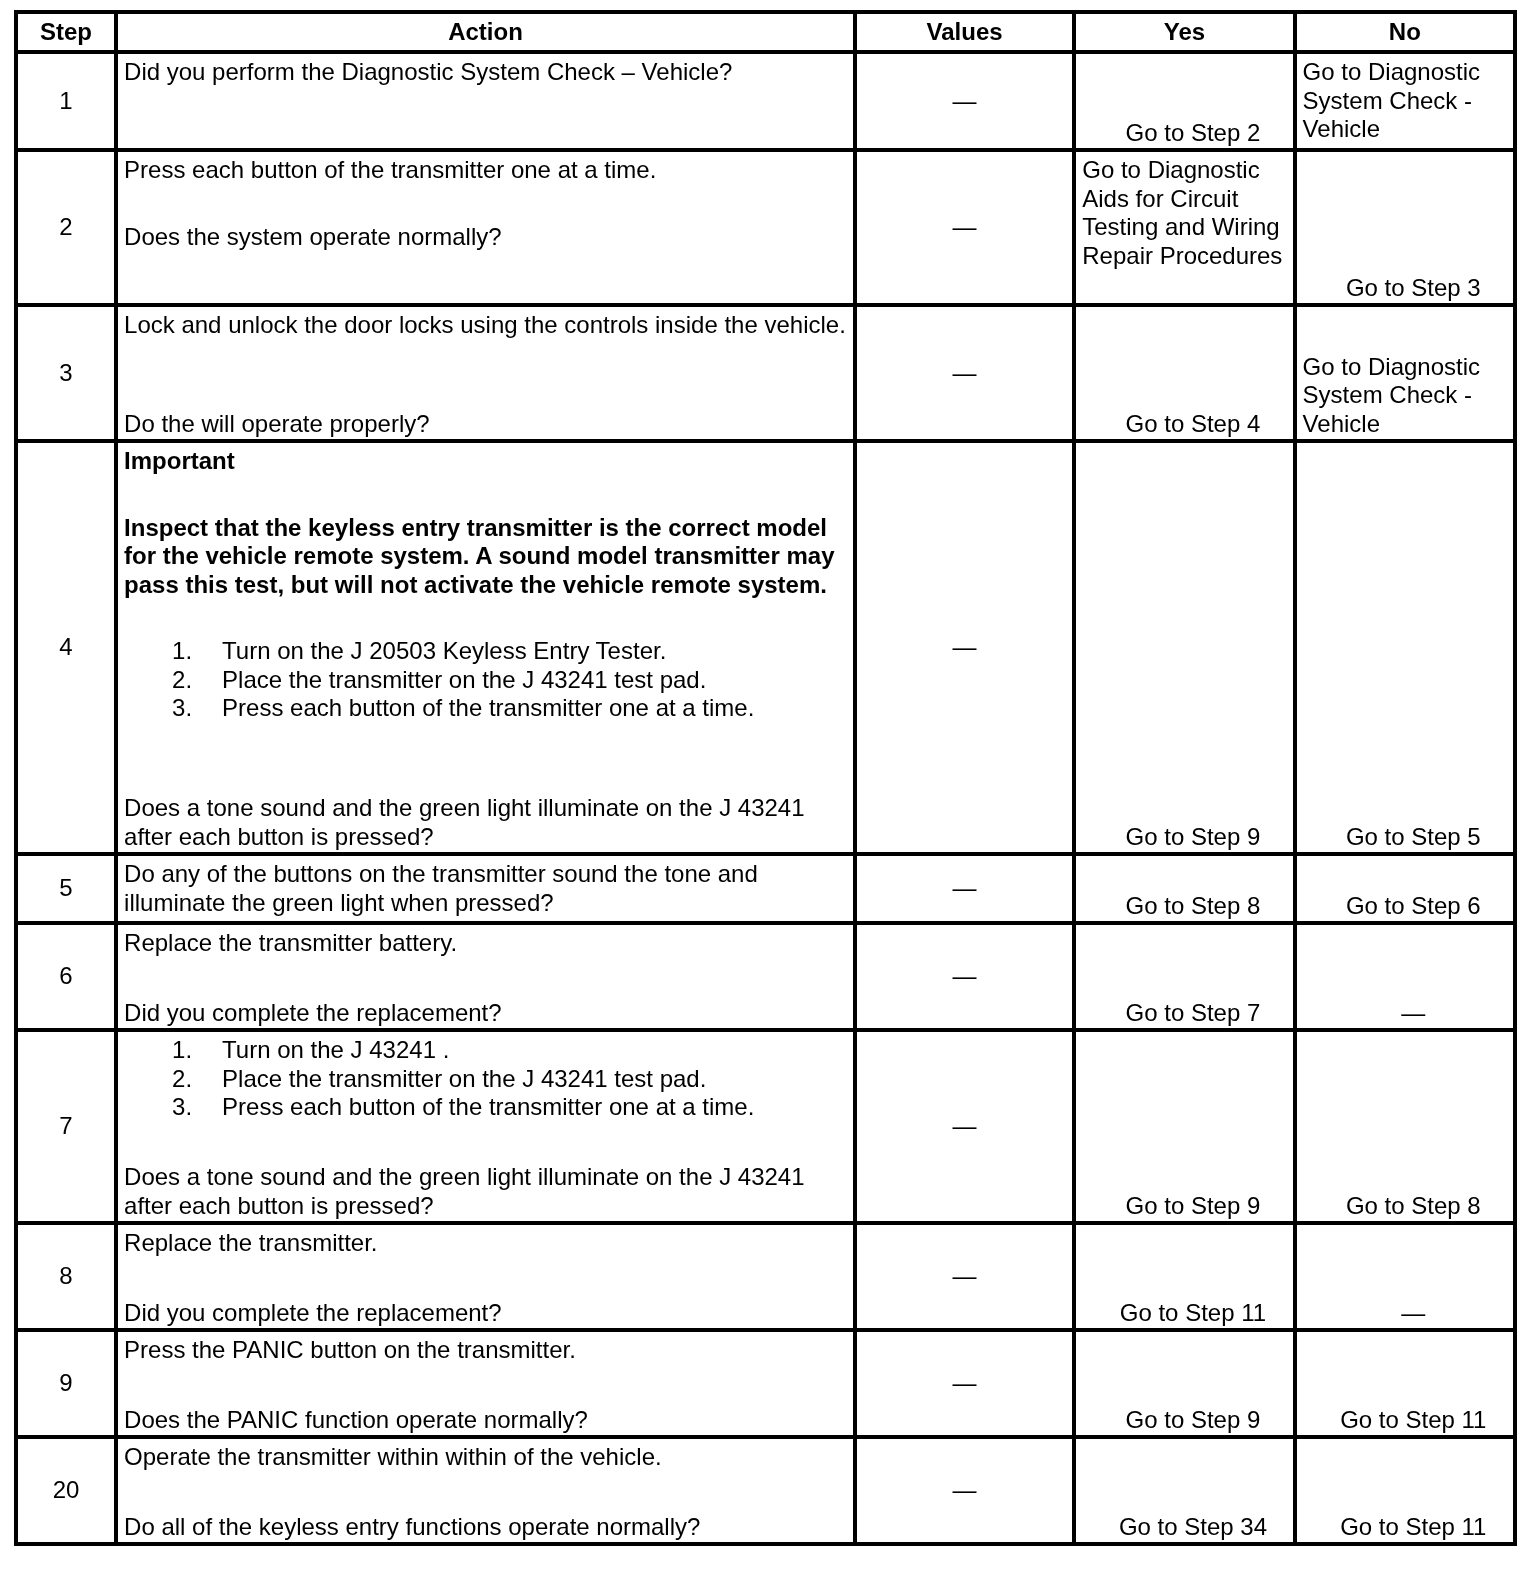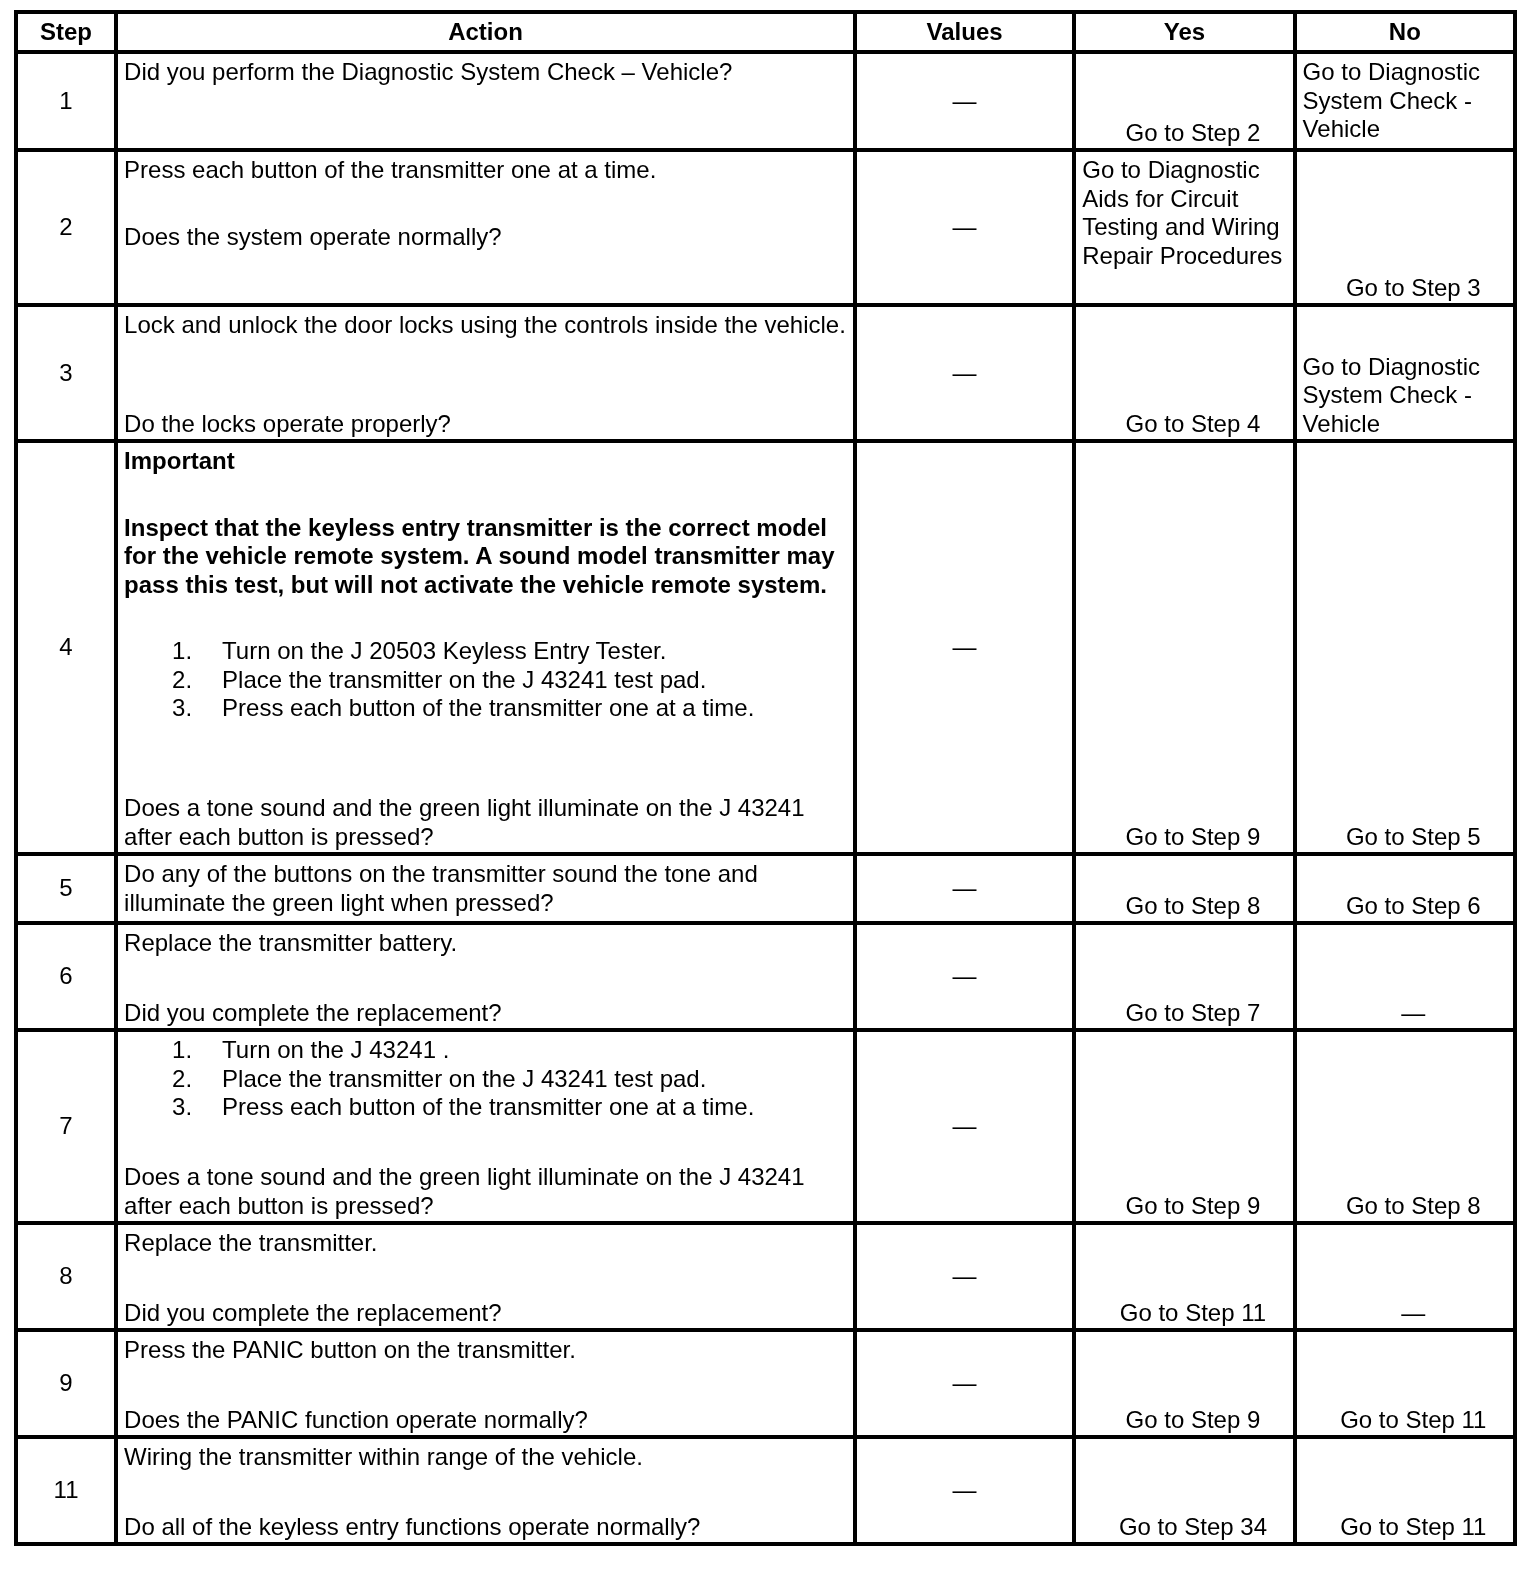--- a/index.html
+++ b/index.html
@@ -85,21 +85,21 @@
       </td>
       <td class="no">
         <div class="bottom-center">Go to Step 3</div>
       </td>
     </tr>
 
     <tr style="height:136px">
       <td class="step">3</td>
       <td class="action-cell">
         <div class="a-top">Lock and unlock the door locks using the controls inside the vehicle.</div>
-        <div class="a-bottom">Do the locks operate properly?</div>
+        <div class="a-bottom">Do the will operate properly?</div>
       </td>
       <td class="values">—</td>
       <td class="yes">
         <div class="bottom-center">Go to Step 4</div>
       </td>
       <td class="no">
         <div class="a-bottom" style="left:6px;right:6px">Go to Diagnostic System Check - Vehicle</div>
       </td>
     </tr>
 
@@ -216,23 +216,23 @@
       <td class="values">—</td>
       <td class="yes">
         <div class="bottom-center">Go to Step 9</div>
       </td>
       <td class="no">
         <div class="bottom-center">Go to Step 11</div>
       </td>
     </tr>
 
     <tr style="height:107px">
-      <td class="step">11</td>
-      <td class="action-cell">
-        <div class="a-top">Wiring the transmitter within range of the vehicle.</div>
+      <td class="step">20</td>
+      <td class="action-cell">
+        <div class="a-top">Operate the transmitter within within of the vehicle.</div>
         <div class="a-bottom">Do all of the keyless entry functions operate normally?</div>
       </td>
       <td class="values">—</td>
       <td class="yes">
         <div class="bottom-center">Go to Step 34</div>
       </td>
       <td class="no">
         <div class="bottom-center">Go to Step 11</div>
       </td>
     </tr>

